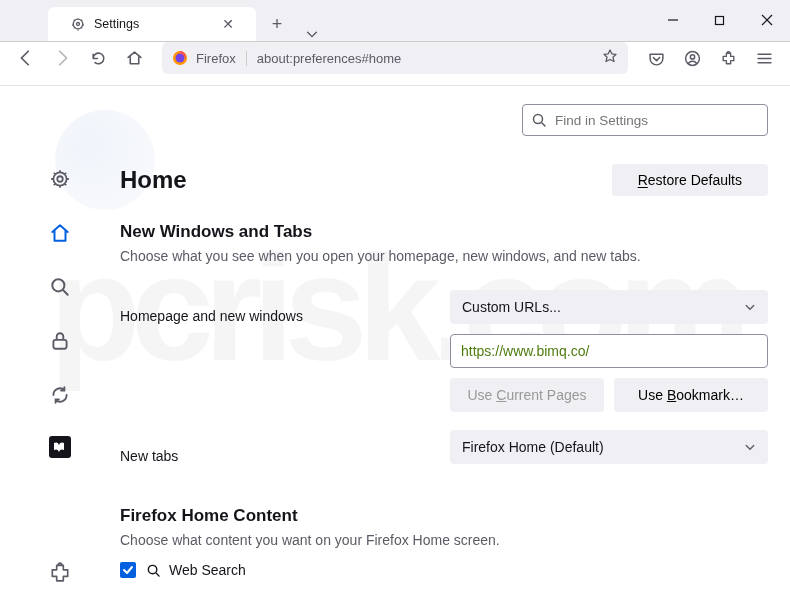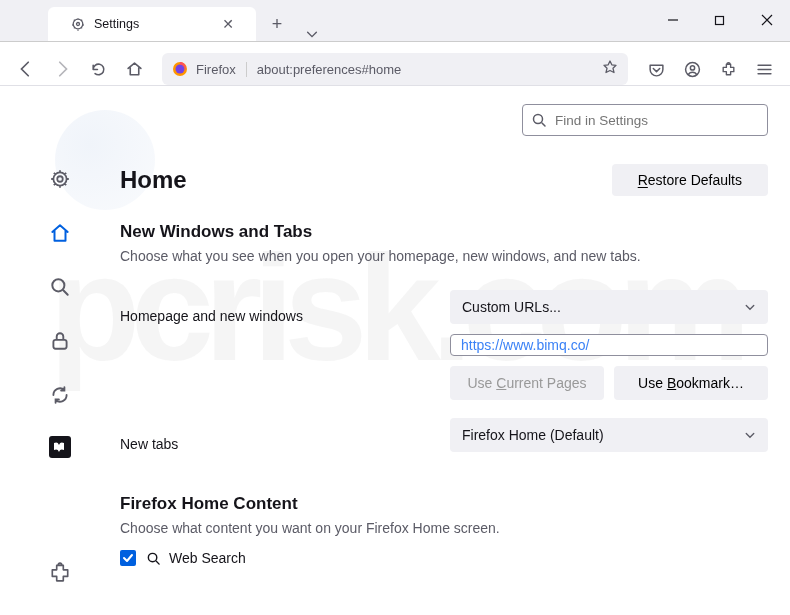--- a/index.html
+++ b/index.html
@@ -30,21 +30,21 @@
     
     .tab-bar { height: 42px; background: #f0f0f4; display: flex; align-items: flex-end; padding-left: 48px; border-bottom: 1px solid #ccc; }
     .tab { width: 208px; height: 34px; background: #fff; border-radius: 6px 6px 0 0; display: flex; align-items: center; padding: 0 22px; gap: 8px; font-size: 12.5px; color: #15141a; }
     .tab-close { margin-left: auto; font-size: 14px; color: #5b5b66; cursor: pointer; }
     .tab-add { width: 30px; height: 30px; display: flex; align-items: center; justify-content: center; color: #5b5b66; font-size: 18px; margin-left: 6px; margin-bottom: 2px; }
     .win-controls { margin-left: auto; display: flex; height: 42px; }
     .win-controls > div { width: 47px; display: flex; align-items: center; justify-content: center; }
     .chevron-btn { width: 40px; display: flex; align-items: center; justify-content: center; }
     
     
-    .toolbar { height: 44px; display: flex; align-items: flex-end; padding: 0 10px; gap: 4px; border-bottom: 1px solid #e0e0e6; }
+    .toolbar { height: 44px; display: flex; align-items: flex-start; padding: 0 10px; gap: 4px; border-bottom: 1px solid #e0e0e6; }
     .tool-btn { width: 32px; height: 32px; display: flex; align-items: center; justify-content: center; border-radius: 4px; color: #5b5b66; }
     .url-bar { flex: 1; height: 32px; background: #f0f0f4; border-radius: 6px; display: flex; align-items: center; padding: 0 10px; gap: 8px; margin: 0 8px; }
     .ff-logo { width: 16px; height: 16px; }
     .url-label1 { font-size: 13px; color: #5b5b66; border-right: 1px solid #ccc; padding-right: 10px; margin-right: 2px; }
     .url-label2 { font-size: 13px; color: #5b5b66; }
     .star-btn { margin-left: auto; }
     
     
     .content-wrap { display: flex; height: calc(615px - 86px); position: relative; z-index: 1; }
     .nav-rail { width: 120px; padding-top: 80px; display: flex; flex-direction: column; align-items: center; gap: 28px; }
@@ -63,21 +63,21 @@
     .restore-btn u { text-decoration: underline; text-underline-offset: 2px; }
     
     h2 { font-size: 17px; font-weight: 600; color: #15141a; margin-bottom: 6px; }
     .subtitle { font-size: 14px; color: #5b5b66; margin-bottom: 26px; }
     
     .field-row { display: flex; align-items: flex-end; margin-bottom: 10px; gap: 20px; }
     .field-label { font-size: 14px; color: #15141a; width: 310px; }
     .field-controls { flex: 1; }
     
     .select-box { width: 100%; height: 34px; background: #f0f0f4; border: none; border-radius: 4px; padding: 0 12px; font-size: 14px; color: #15141a; display: flex; align-items: center; justify-content: space-between; }
-    .text-input { width: 100%; height: 22px; border: 1px solid #8f8f9d; border-radius: 4px; padding: 0 10px; font-size: 14px; color: #3b82f6; background: #fff; }
+    .text-input { width: 100%; height: 34px; border: 1px solid #8f8f9d; border-radius: 4px; padding: 0 10px; font-size: 14px; color: #4d7c0f; background: #fff; }
     
     .btn-row { display: flex; gap: 10px; margin-top: 10px; }
     .action-btn { flex: 1; height: 34px; background: #f0f0f4; border: none; border-radius: 4px; font-size: 14px; padding: 0 12px; text-align: center; overflow: hidden; text-overflow: ellipsis; white-space: nowrap; }
     .action-btn.disabled { color: #999; }
     
     .check-row { display: flex; align-items: center; gap: 10px; margin-top: 14px; }
     .check-box { width: 16px; height: 16px; background: #0060df; border-radius: 2px; display: flex; align-items: center; justify-content: center; }
     .check-label { font-size: 14px; color: #15141a; display: flex; align-items: center; gap: 8px; }
   </style>
 </head>

